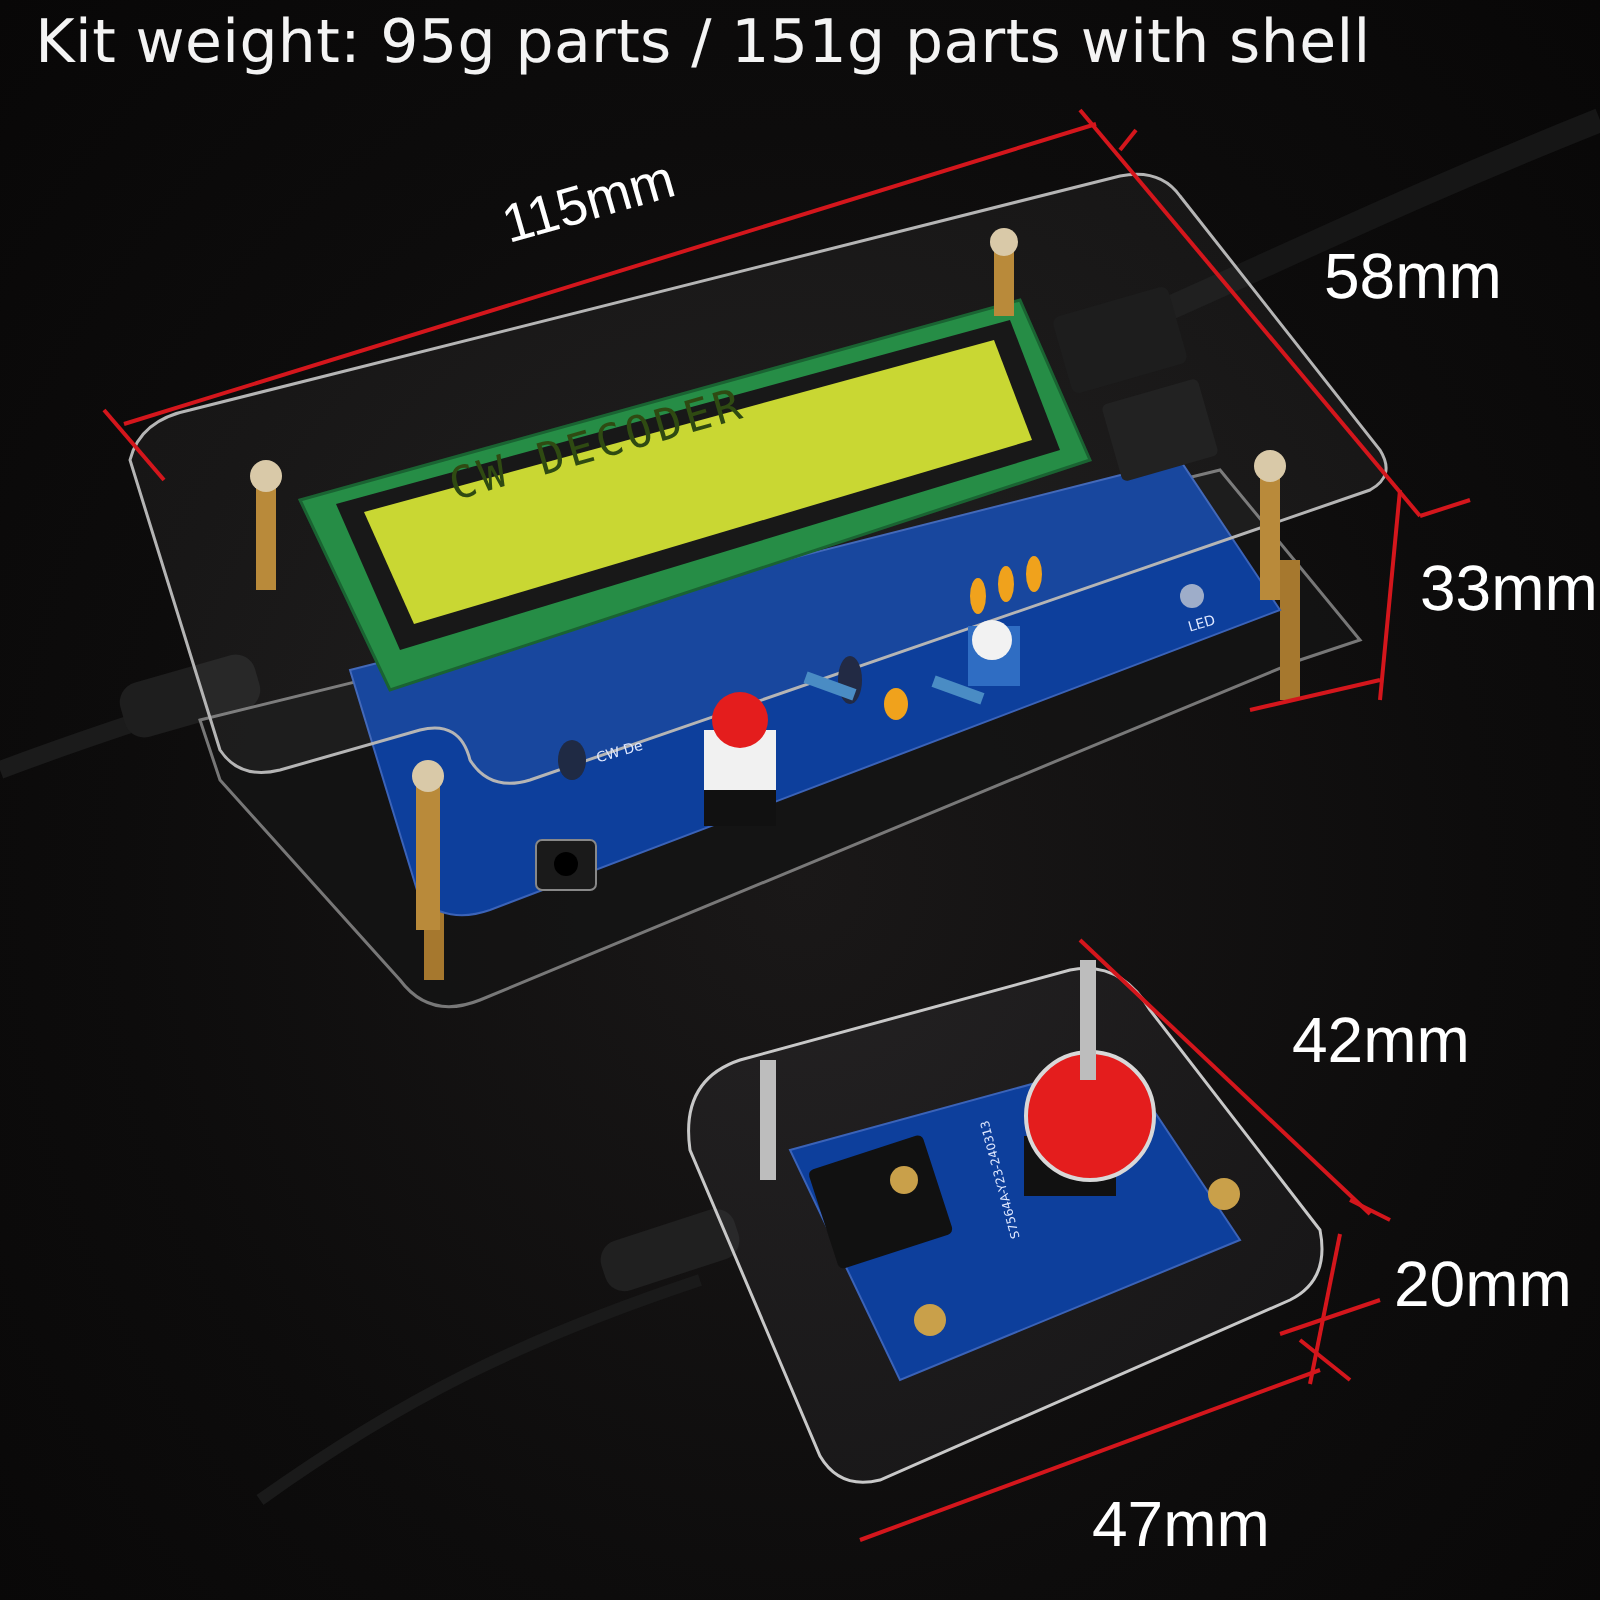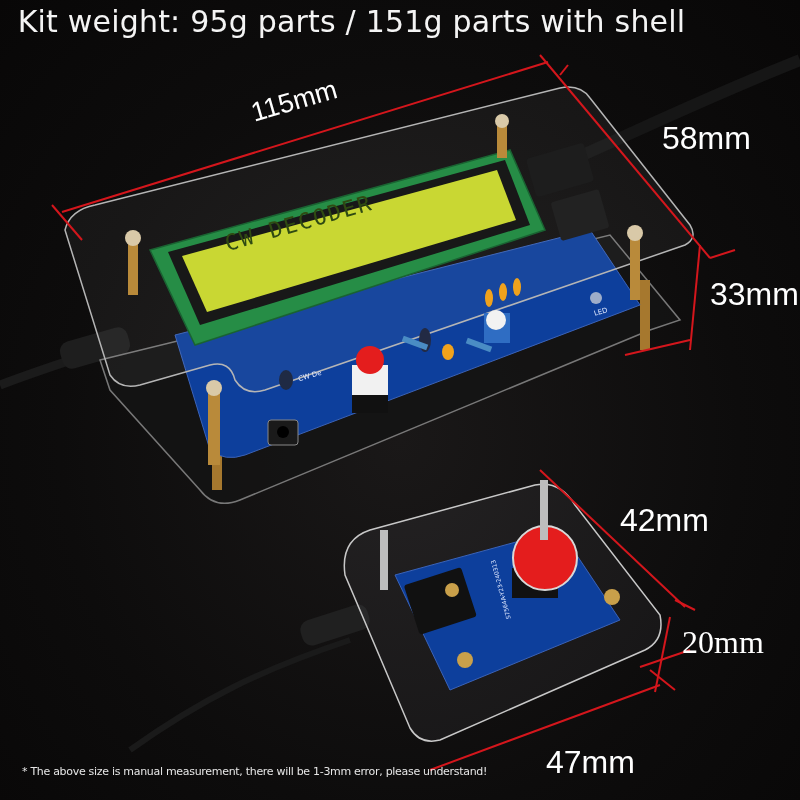--- a/index.html
+++ b/index.html
@@ -6,22 +6,22 @@
     html, body { width: 800px; height: 800px; background: #0b0a0a; overflow: hidden; }
     body { position: relative; font-family: "Liberation Sans", "DejaVu Sans", sans-serif; color: #fff; }
     .stage { position: absolute; left: 0; top: 0; width: 800px; height: 800px;
       background: radial-gradient(ellipse at 50% 55%, #1a1818 0%, #0d0c0c 60%, #080707 100%); }
     .headline { position: absolute; top: 4px; left: 0; width: 703px; text-align: center;
       font-size: 30px; letter-spacing: 0.2px; color: #f4f4f4; font-family: "DejaVu Sans", sans-serif; }
     .dim { position: absolute; color: #ffffff; font-size: 32px; font-family: "Liberation Sans", sans-serif; }
     .dim-115 { left: 252px; top: 98px; transform: rotate(-16deg); transform-origin: left center; font-size: 27px; }
     .dim-58 { left: 662px; top: 120px; }
     .dim-33 { left: 710px; top: 276px; }
-    .dim-42 { left: 620px; top: 502px; }
-    .dim-20 { left: 682px; top: 624px; font-family: Liberation Serif, serif; }
+    .dim-42 { left: 646px; top: 502px; }
+    .dim-20 { left: 697px; top: 624px; }
     .dim-47 { left: 546px; top: 744px; }
     .footnote { position: absolute; left: 22px; top: 765px; font-size: 11px; color: #e6e6e6;
       font-family: "DejaVu Sans", sans-serif; letter-spacing: -0.3px; }
     svg.scene { position: absolute; left: 0; top: 0; }
     .lcd-text { position: absolute; left: 222px; top: 232px; transform: rotate(-16deg); transform-origin: left top;
       font-family: "DejaVu Sans Mono", monospace; font-size: 22px; color: #2f4a12; letter-spacing: 2px; }
     .pcb-label { position: absolute; font-family: "DejaVu Sans", sans-serif; font-size: 7px; color: #dfe8ff; }
   </style>
 </head>
 <body>
@@ -121,14 +121,13 @@
   <div class="pcb-label" style="left:594px;top:308px;transform:rotate(-16deg);">LED</div>
   <div class="pcb-label" style="left:505px;top:620px;transform:rotate(-105deg);transform-origin:left top;font-size:6px;">S7564A-Y23-240313</div>
 
   <div class="dim dim-115">115mm</div>
   <div class="dim dim-58">58mm</div>
   <div class="dim dim-33">33mm</div>
   <div class="dim dim-42">42mm</div>
   <div class="dim dim-20">20mm</div>
   <div class="dim dim-47">47mm</div>
 
-  <div class="footnote">* The above size is manual measurement, there will be 1-3mm error, please understand!</div>
 </div>
 
 </body></html>

